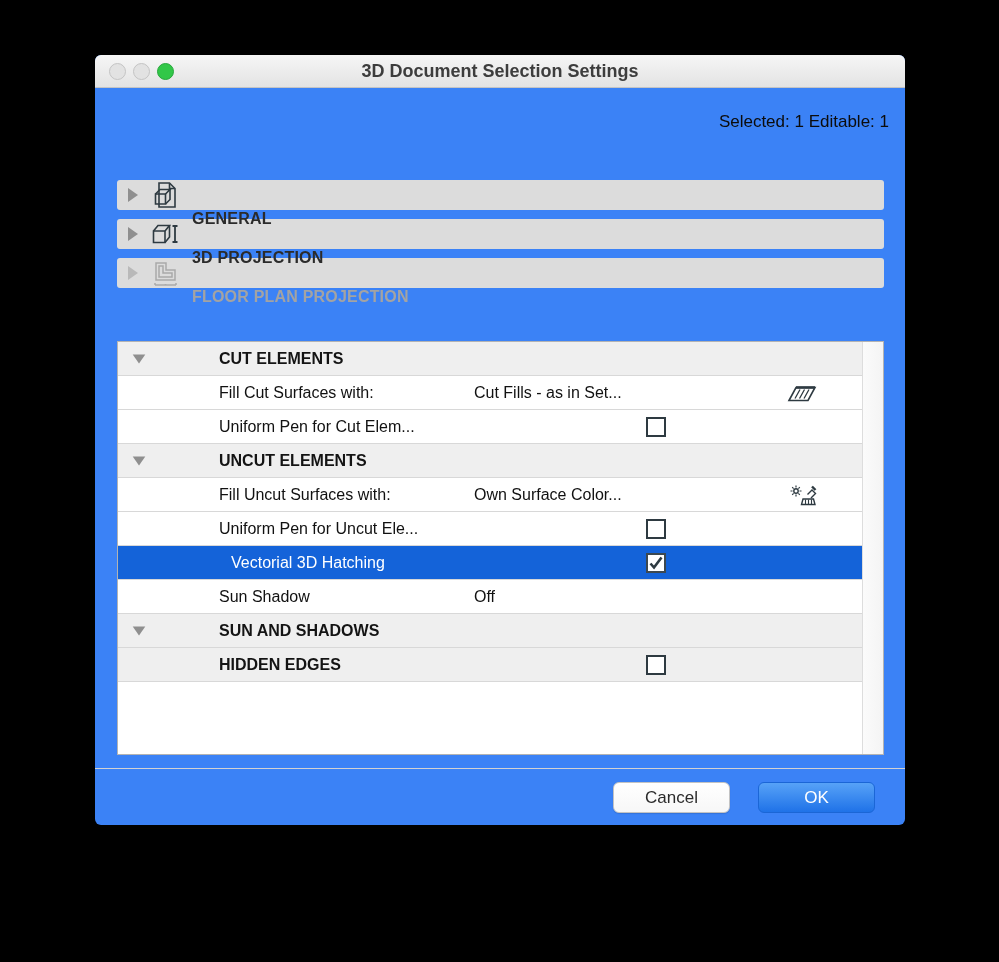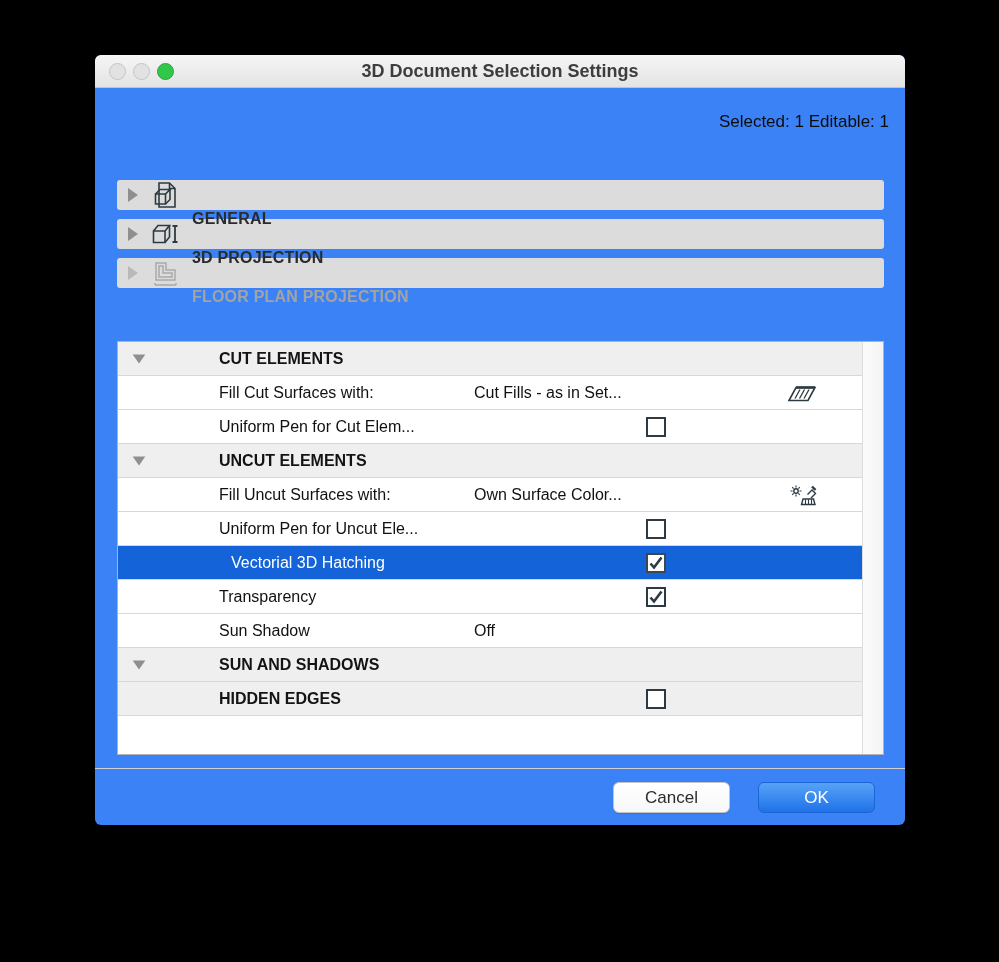--- a/index.html
+++ b/index.html
@@ -212,28 +212,20 @@
 
       <div class="row selected">
         <span class="row-label">Vectorial 3D Hatching</span>
         <span class="checkbox">
           <svg width="16" height="16" viewBox="0 0 16 16" fill="none" stroke="#2e3a41" stroke-width="2.6">
             <path d="M2.5 8.5 L6 12.5 L13.5 2.5"></path>
           </svg>
         </span>
       </div>
 
-      <div class="row">
-        <span class="row-label">Transparency</span>
-        <span class="checkbox">
-          <svg width="16" height="16" viewBox="0 0 16 16" fill="none" stroke="#2e3a41" stroke-width="2.6">
-            <path d="M2.5 8.5 L6 12.5 L13.5 2.5"></path>
-          </svg>
-        </span>
-      </div>
 
       <div class="row">
         <span class="row-label">Sun Shadow</span>
         <span class="row-value">Off</span>
       </div>
 
       <div class="row group">
         <span class="row-tri tri-down"></span>
         <span class="row-label">SUN AND SHADOWS</span>
       </div>

